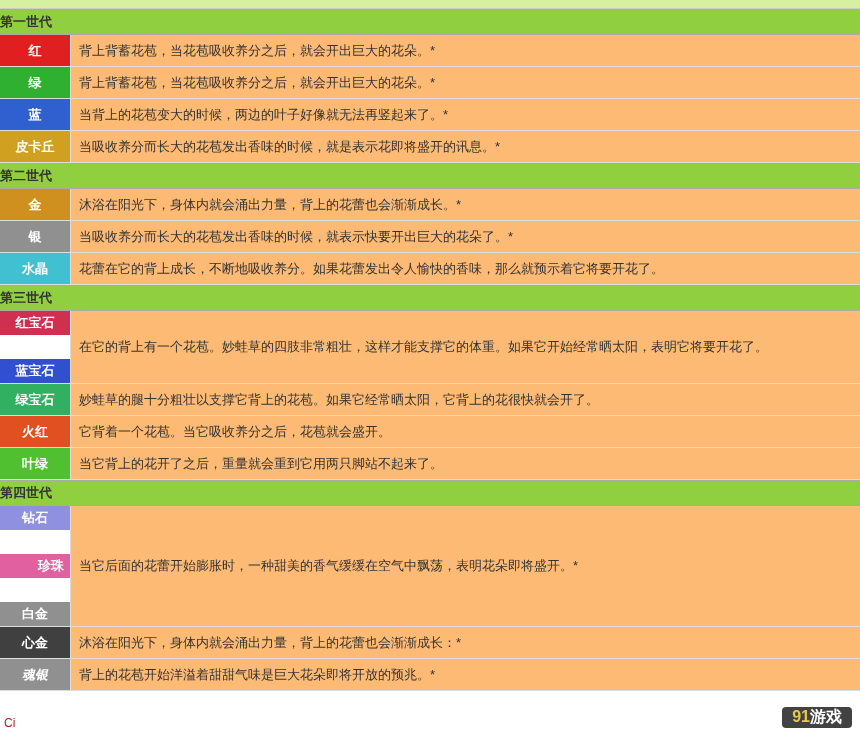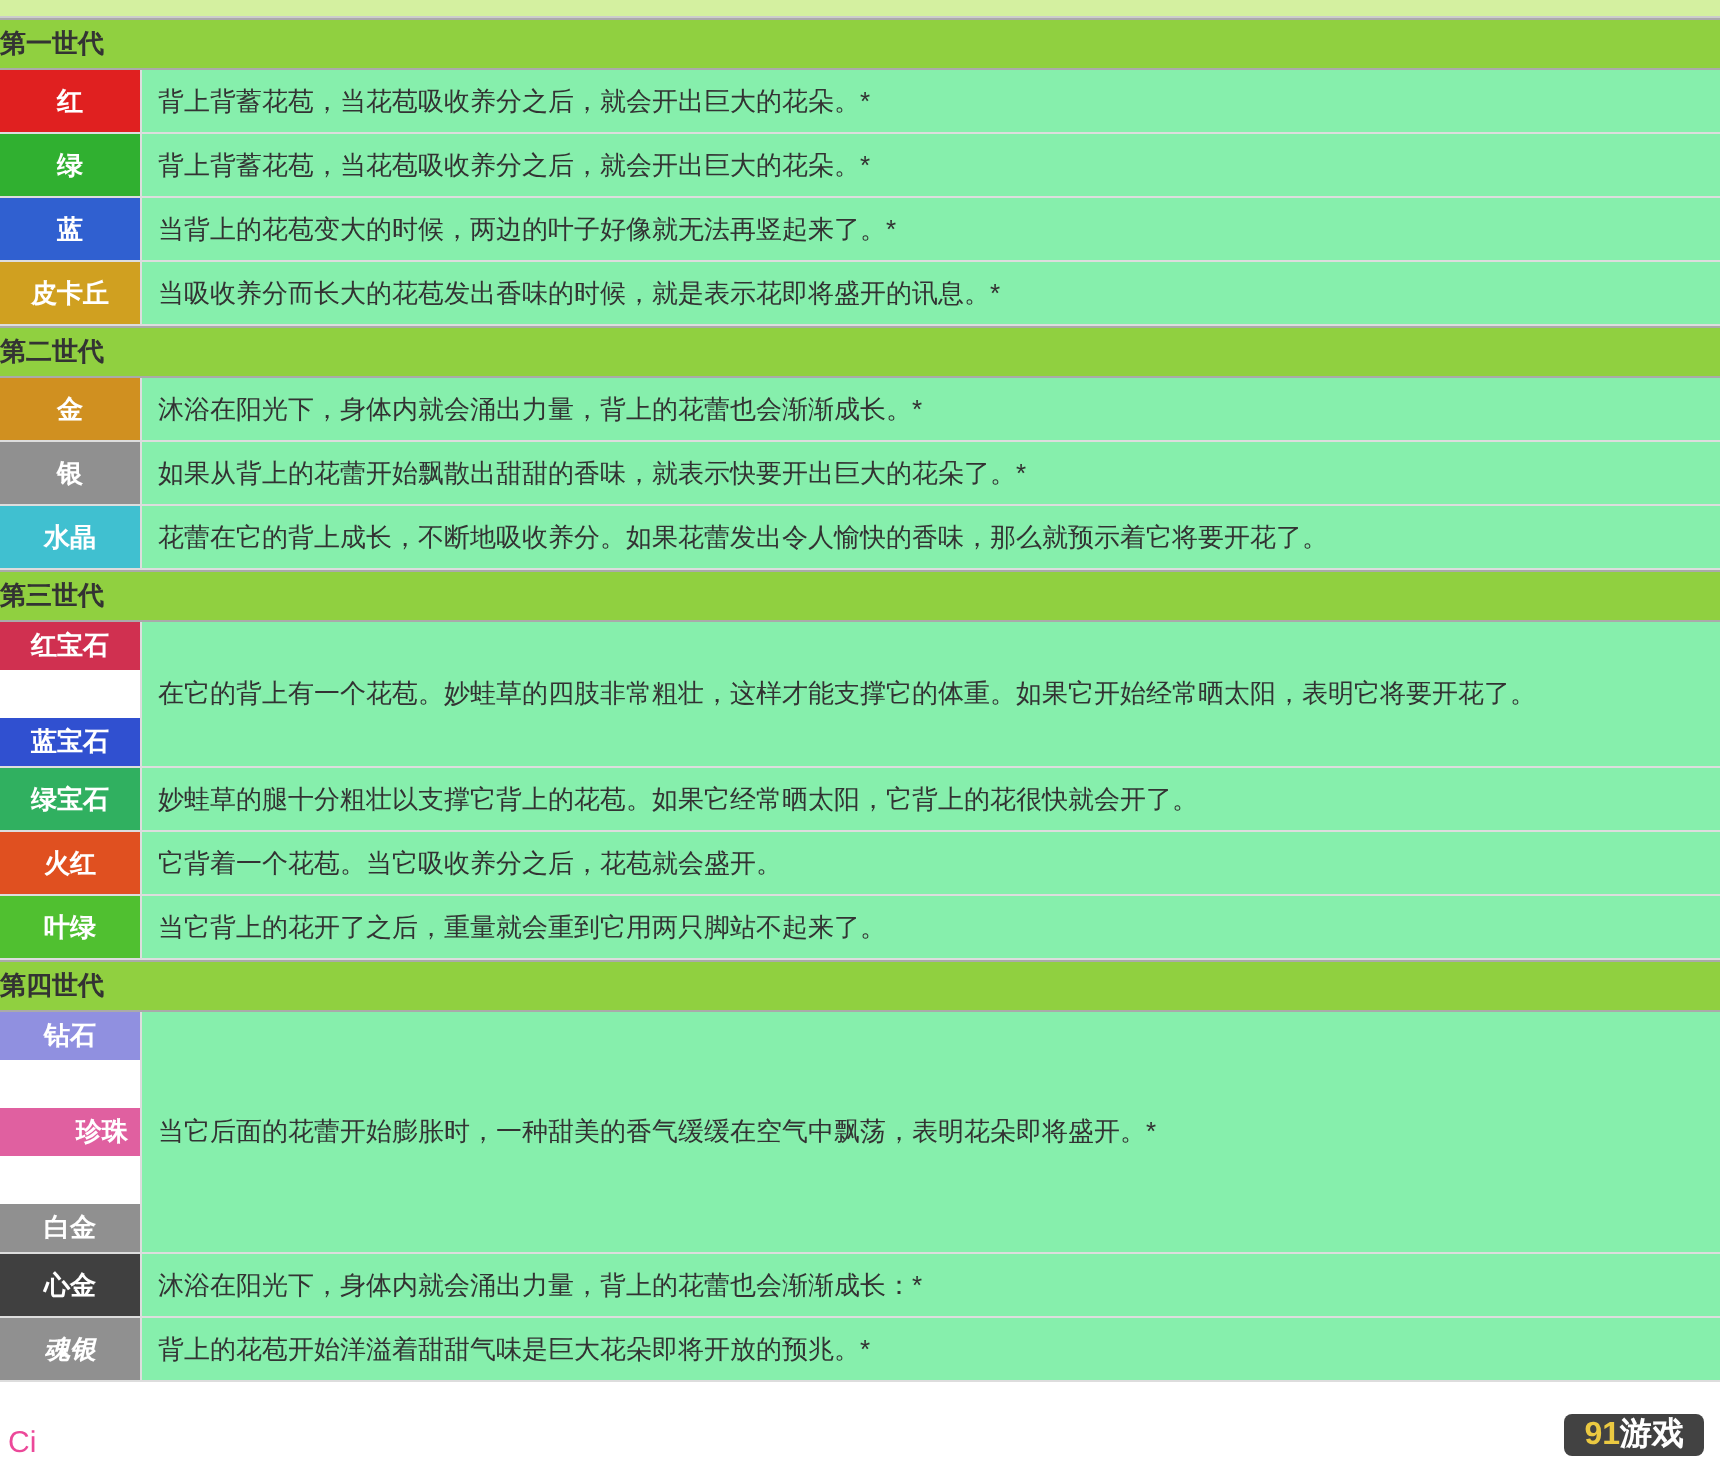--- a/index.html
+++ b/index.html
@@ -41,21 +41,21 @@
       justify-content: center;
       font-weight: bold;
       color: #fff;
       font-size: 13px;
       padding: 4px 6px;
       flex-shrink: 0;
     }
     .pokemon-desc {
       flex: 1;
       padding: 5px 8px;
-      background: #86efac;
+      background: #fdba74;
       border-left: 1px solid #ddd;
       color: #333;
       font-size: 13px;
       line-height: 1.5;
       display: flex;
       align-items: center;
     }
     .multi-label-col {
       min-width: 70px;
       max-width: 70px;
@@ -86,22 +86,22 @@
       font-weight: bold;
       padding: 0 10px;
       border-radius: 4px;
       opacity: 0.85;
     }
     .watermark span { color: #e8c020; }
     .bottom-logo {
       position: fixed;
       bottom: 6px;
       left: 4px;
-      font-size: 15px;
-      color: #ec4899;
+      font-size: 12px;
+      color: #b91c1c;
     }
   </style>
 </head>
 <body>
 
 <div class="title-bar">
   <span></span>
 </div>
 
 <div id="main-content">
@@ -122,21 +122,21 @@
       <div class="pokemon-label" style="background: rgb(208, 160, 32);">皮卡丘</div>
       <div class="pokemon-desc">当吸收养分而长大的花苞发出香味的时候，就是表示花即将盛开的讯息。*</div>
     </div>
     <div class="generation-header">第二世代</div>
     <div class="pokemon-row">
       <div class="pokemon-label" style="background: rgb(208, 144, 32);">金</div>
       <div class="pokemon-desc">沐浴在阳光下，身体内就会涌出力量，背上的花蕾也会渐渐成长。*</div>
     </div>
     <div class="pokemon-row">
       <div class="pokemon-label" style="background: rgb(144, 144, 144);">银</div>
-      <div class="pokemon-desc">如果从背上的花蕾开始飘散出甜甜的香味，就表示快要开出巨大的花朵了。*</div>
+      <div class="pokemon-desc">当吸收养分而长大的花苞发出香味的时候，就表示快要开出巨大的花朵了。*</div>
     </div>
     <div class="pokemon-row">
       <div class="pokemon-label" style="background: rgb(64, 192, 208);">水晶</div>
       <div class="pokemon-desc">花蕾在它的背上成长，不断地吸收养分。如果花蕾发出令人愉快的香味，那么就预示着它将要开花了。</div>
     </div>
     <div class="generation-header">第三世代</div>
     <div class="pokemon-row">
       <div class="multi-label-col">
         <div class="multi-label" style="background: rgb(208, 48, 80);">红宝石</div>
         <div class="multi-label" style="background: rgb(48, 80, 208);">蓝宝石</div>

